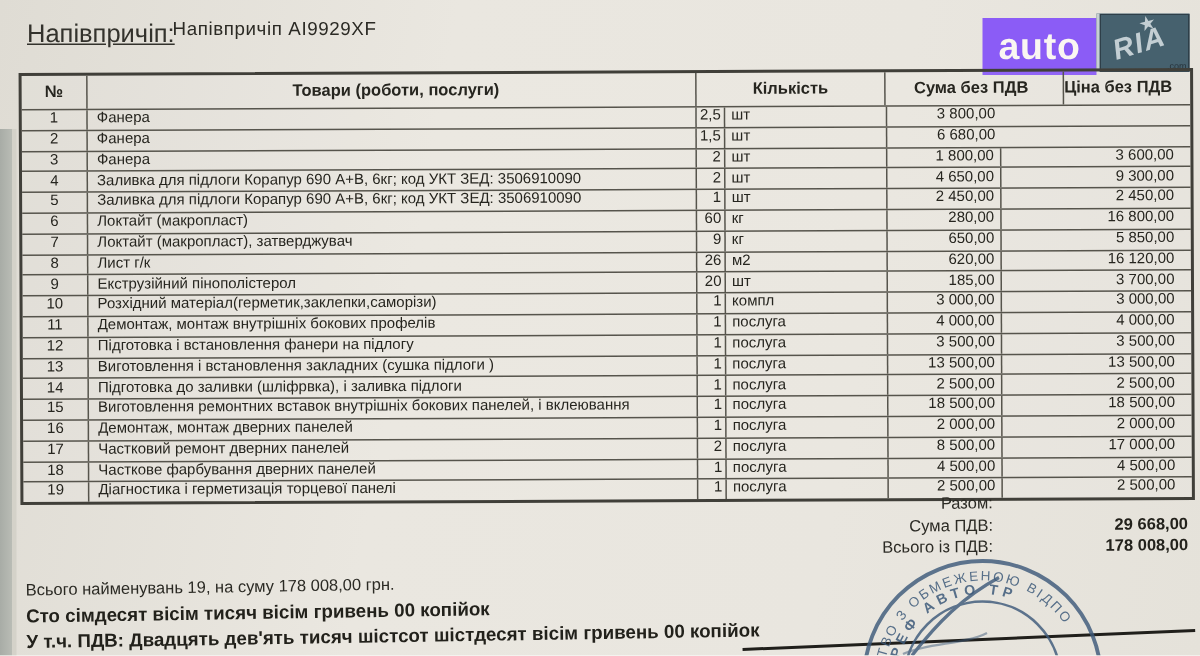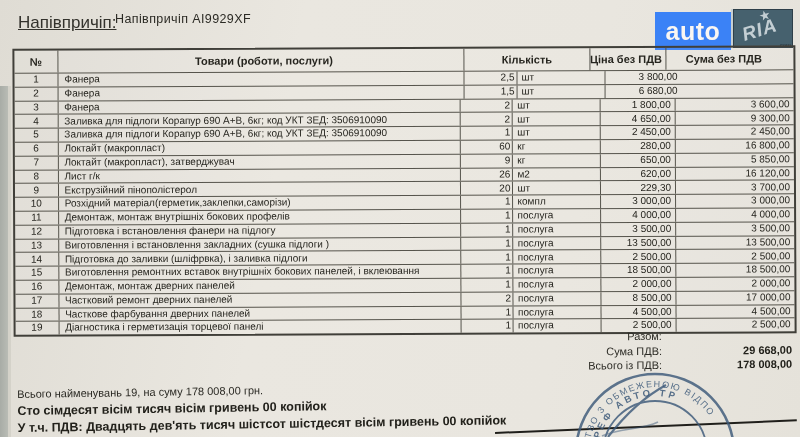--- a/index.html
+++ b/index.html
@@ -9,40 +9,40 @@
     background:linear-gradient(100deg,#dfdcd4 0%,#eae7e0 35%,#e9e6df 70%,#e5e2da 100%);
     color:#26251f;
   }
   .photo-edge{position:absolute;left:0;top:86px;bottom:0;width:8px;background:linear-gradient(90deg,#a8aca6,#b9bcb5);}
   .photo-edge2{position:absolute;left:8px;top:86px;bottom:0;width:3px;background:#d4d2c9;}
 
   .field-label{position:absolute;left:18px;top:13px;font-size:17px;text-decoration:underline;color:#33322c;}
   .field-value{position:absolute;left:115px;top:12px;font-size:12.5px;letter-spacing:.4px;color:#2b2a24;}
 
   
-  .wm-auto{position:absolute;left:655px;top:12px;width:76px;height:38px;background:#3b82f6;
+  .wm-auto{position:absolute;left:655px;top:12px;width:76px;height:38px;background:#8b5cf6;
     display:flex;align-items:center;justify-content:center;color:#faf6f2;font-size:25px;font-weight:600;letter-spacing:.5px;}
   .wm-ria{position:absolute;left:731px;top:9px;width:60px;height:39px;background:#46616e;border-left:2px solid #c7cfd2;box-shadow:inset 0 0 0 1px #2e3f49;}
   .wm-ria .ria-text{position:absolute;left:9px;top:10px;font-size:19px;font-weight:bold;font-style:italic;
     color:#c3ced3;transform:rotate(-17deg);letter-spacing:1px;}
   .wm-ria .ria-star{position:absolute;left:26px;top:-1px;font-size:13px;color:#c3ced3;transform:rotate(-15deg);}
   .wm-ria .ria-com{position:absolute;right:2px;bottom:0px;font-size:6px;color:#27333b;}
 
   
   .tbl{position:absolute;left:13px;top:47px;width:779px;border:2px solid #403f39;background:rgba(255,255,255,0.06);transform:rotate(-0.25deg);}
   .tr{display:flex;height:12.8px;border-top:1px solid #56544c;}
   .tr.head{height:22px;border-top:none;font-weight:bold;}
   .td{box-sizing:border-box;border-right:1px solid #56544c;overflow:hidden;white-space:nowrap;
       font-size:10px;line-height:12.5px;display:flex;align-items:center;}
   .tr.head .td{font-size:11px;justify-content:center;align-items:center;}
   .td:last-child{border-right:none;}
   .c-num{width:44px;justify-content:center;}
   .c-name{width:406px;padding-left:6px;}
-  .c-qty{width:53px;justify-content:flex-end;padding-right:2px;}
-  .c-unit{width:88px;padding-left:4px;}
+  .c-qty{width:19px;justify-content:flex-end;padding-right:2px;}
+  .c-unit{width:108px;padding-left:4px;}
   .c-price{width:76px;justify-content:flex-end;padding-right:4px;}
   .c-sum{width:119px;justify-content:flex-end;padding-right:4px;}
   .c-qtyhead{width:126px;}
 
   
   .totals{position:absolute;left:502px;top:330px;width:290px;transform:rotate(-0.5deg);}
   .tot-line{display:flex;height:14.5px;font-size:11px;}
   .tot-label{width:160px;text-align:right;color:#2c2b25;}
   .tot-value{width:130px;text-align:right;font-weight:bold;color:#23221c;}
 
@@ -71,22 +71,22 @@
   <span class="ria-star">★</span>
   <span class="ria-text">RIA</span>
   <span class="ria-com">.com</span>
 </div>
 
 <div class="tbl">
   <div class="tr head">
     <div class="td c-num">№</div>
     <div class="td c-name">Товари (роботи, послуги)</div>
     <div class="td c-qtyhead">Кількість</div>
+    <div class="td c-sum">Сума без ПДВ</div>
     <div class="td c-price">Ціна без ПДВ</div>
-    <div class="td c-sum">Сума без ПДВ</div>
   </div>
   <div>
   <div class="tr">
     <div class="td c-num">1</div>
     <div class="td c-name">Фанера</div>
     <div class="td c-qty">2,5</div>
     <div class="td c-unit">шт</div>
     <div class="td c-price">3 800,00</div>
   </div>
 
@@ -150,21 +150,21 @@
     <div class="td c-unit">м2</div>
     <div class="td c-price">620,00</div>
     <div class="td c-sum">16 120,00</div>
   </div>
 
   <div class="tr">
     <div class="td c-num">9</div>
     <div class="td c-name">Екструзійний пінополістерол</div>
     <div class="td c-qty">20</div>
     <div class="td c-unit">шт</div>
-    <div class="td c-price">229,30</div>
+    <div class="td c-price">185,00</div>
     <div class="td c-sum">3 700,00</div>
   </div>
 
   <div class="tr">
     <div class="td c-num">10</div>
     <div class="td c-name">Розхідний матеріал(герметик,заклепки,саморізи)</div>
     <div class="td c-qty">1</div>
     <div class="td c-unit">компл</div>
     <div class="td c-price">3 000,00</div>
     <div class="td c-sum">3 000,00</div>

